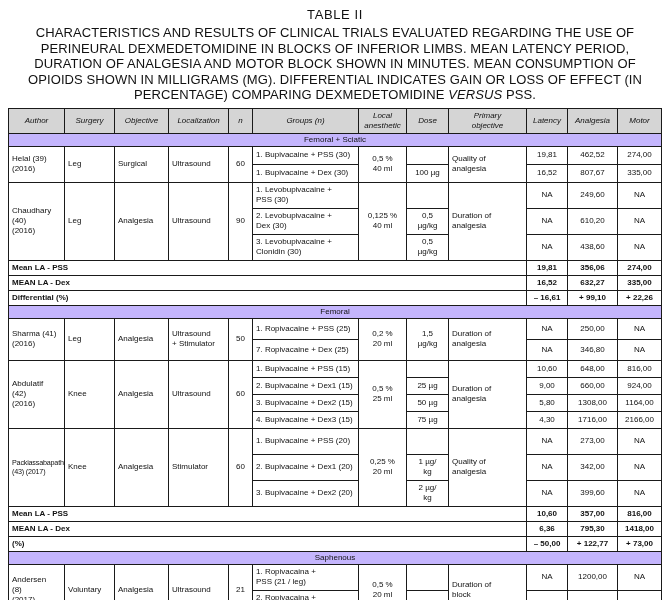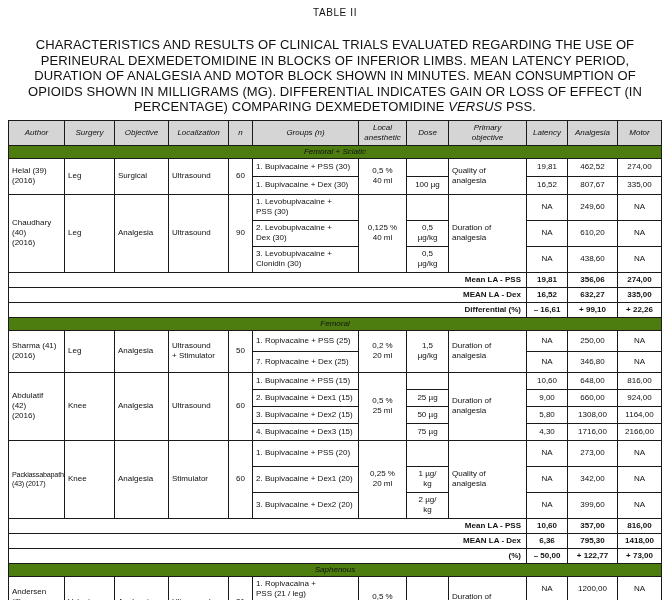--- a/index.html
+++ b/index.html
@@ -3,36 +3,36 @@
 <meta charset="utf-8">
 <style>
   * { box-sizing: border-box; }
   html, body { margin: 0; padding: 0; background: #ffffff; }
   body {
     width: 670px; height: 600px; overflow: hidden;
     font-family: "Liberation Sans", sans-serif; color: #111;
   }
   .page { padding: 7px 8px 0 8px; }
   .title-block { text-align: center; margin: 0 0 5px 0; }
-  .table-label { font-size: 10px; letter-spacing: .6px; margin-bottom: 19px; }
+  .table-label { font-size: 13px; letter-spacing: .6px; margin-bottom: 3px; }
   .caption { font-size: 13px; line-height: 1.2; letter-spacing: .1px; }
   .caption .it { font-style: italic; }
   table { border-collapse: collapse; table-layout: fixed; width: 653px; }
   th, td {
     border: 1px solid #1a1a1a;
     font-size: 8px; line-height: 1.25;
     padding: 2px 3px; vertical-align: middle; text-align: center;
     white-space: pre-line; overflow: hidden;
   }
   th { background: #d5d5d5; font-style: italic; font-weight: normal; }
-  tr.sec td { background: #4d7c0f; font-style: italic; padding: 1px 2px; }
+  tr.sec td { background: #c4b5fd; padding: 1px 2px; }
   td.L { text-align: left; }
   td.sm { font-size: 7.2px; letter-spacing: -0.2px; }
   tr.mean td { font-weight: bold; }
-  td.mlabel { text-align: right; padding-right: 5px; font-weight: bold; }
+  td.mlabel { text-align: left; padding-right: 5px; font-weight: bold; }
   tr.rH { height: 15px; }
   tr.rS { height: 13px; }
   tr.r17 { height: 17px; }
   tr.r18 { height: 18px; }
   tr.r21 { height: 21px; }
   tr.r26 { height: 26px; }
   .footnote { font-size: 7.6px; margin-top: 4px; letter-spacing: .05px; }
 </style>
 </head>
 <body>

